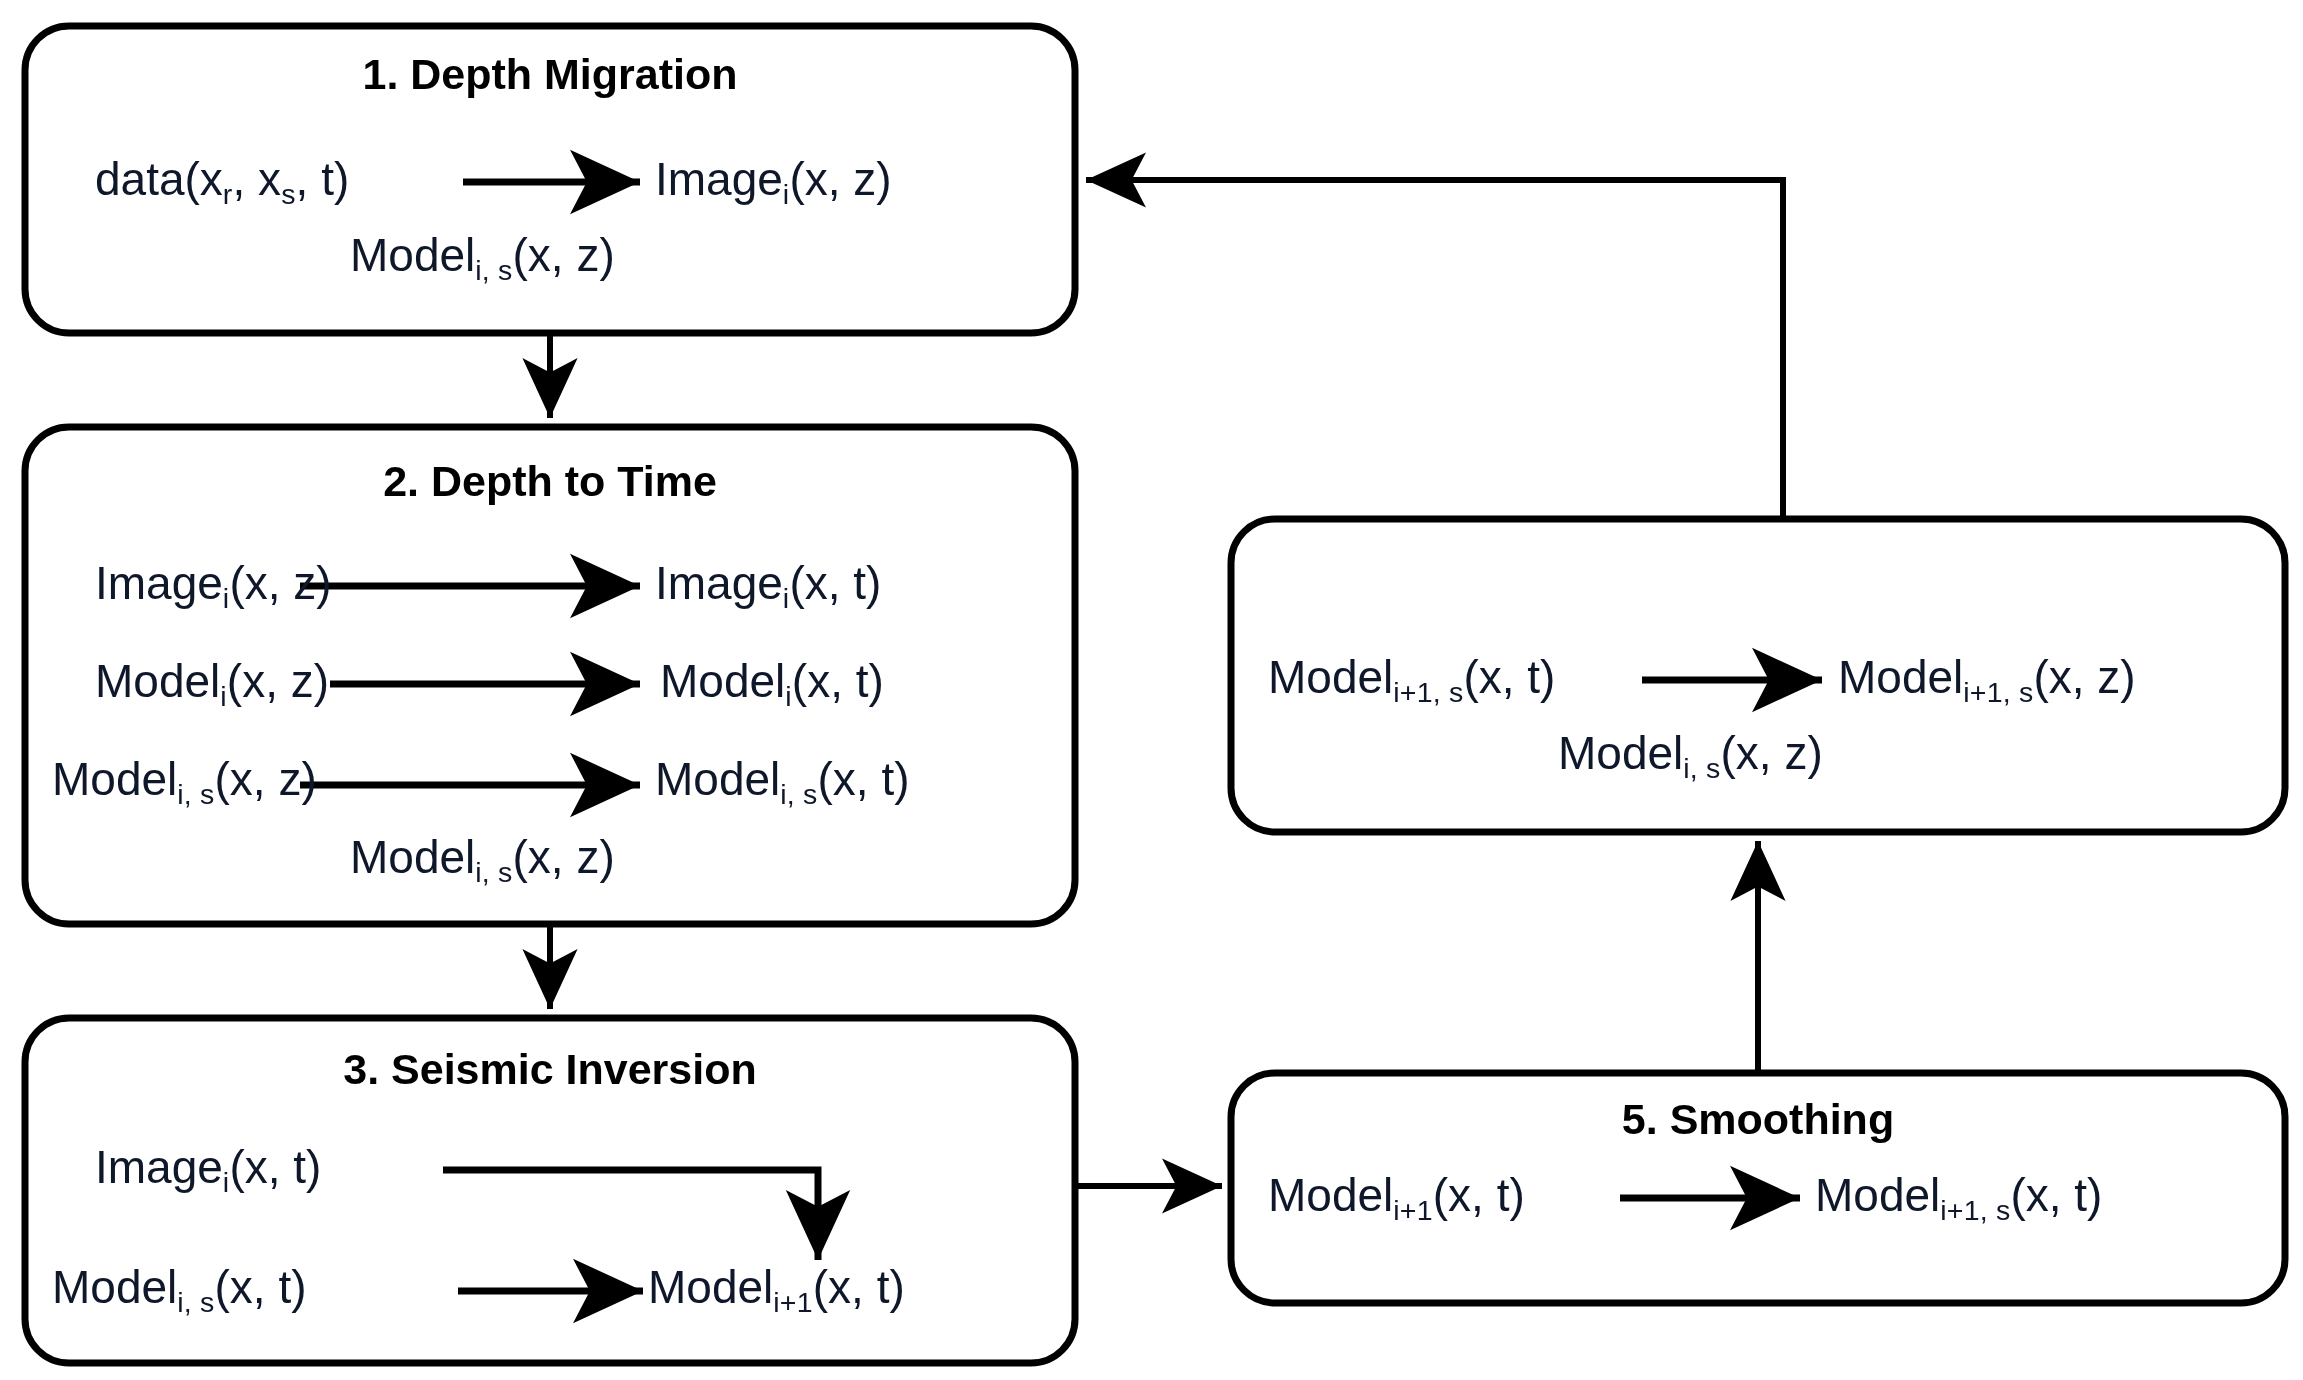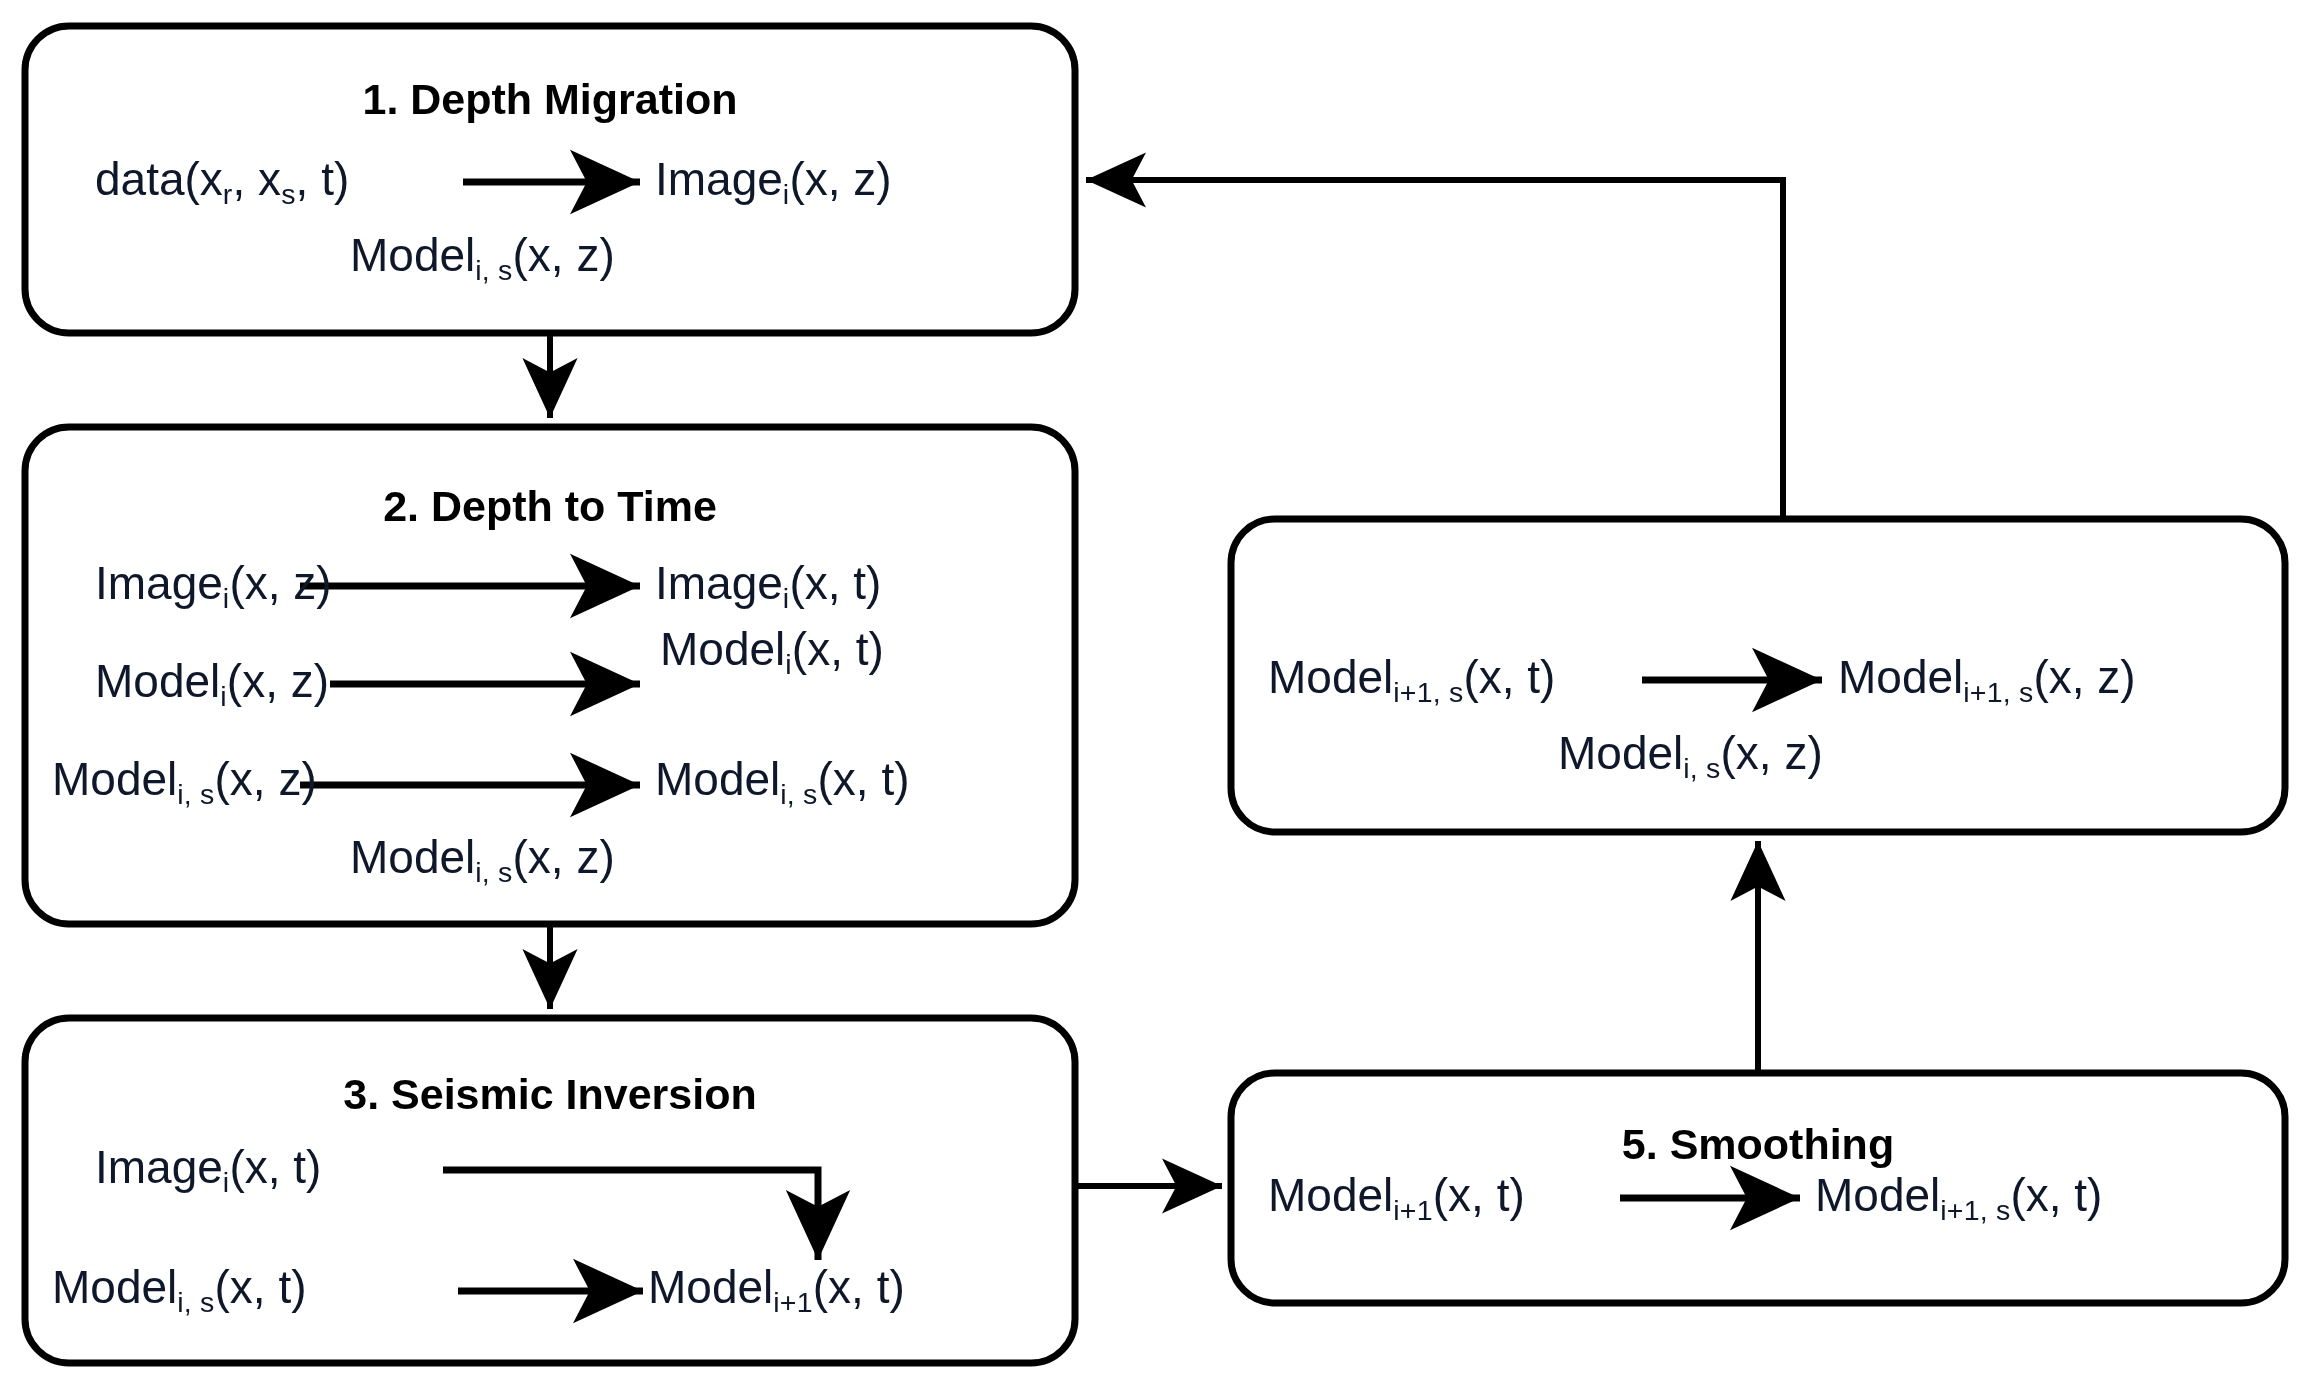--- a/index.html
+++ b/index.html
@@ -44,21 +44,20 @@
   .arrowhead {
     fill: #000000;
   }
   .box-title {
     position: absolute;
     text-align: center;
     font-weight: bold;
     font-family: "Liberation Sans", sans-serif;
     color: #000000;
     white-space: nowrap;
-    margin-top: 25px;
   }
   .formula {
     position: absolute;
     font-family: "Liberation Sans", sans-serif;
     color: #0f172a;
     white-space: nowrap;
     font-weight: normal;
   }
   .formula sub {
     font-size: 0.62em;
@@ -131,21 +130,21 @@
   <div class="formula" style="left:95px; top:556px; font-size:46px;">
     <span>Image</span><sub>i</sub><span>(x, z)</span>
   </div>
   <div class="formula" style="left:655px; top:556px; font-size:46px;">
     <span>Image</span><sub>i</sub><span>(x, t)</span>
   </div>
 
   <div class="formula" style="left:95px; top:654px; font-size:46px;">
     <span>Model</span><sub>i</sub><span>(x, z)</span>
   </div>
-  <div class="formula" style="left:660px; top:622px; font-size:46px;">
+  <div class="formula" style="left:660px; top:654px; font-size:46px;">
     <span>Model</span><sub>i</sub><span>(x, t)</span>
   </div>
 
   <div class="formula" style="left:52px; top:752px; font-size:46px;">
     <span>Model</span><sub>i, s</sub><span>(x, z)</span>
   </div>
   <div class="formula" style="left:655px; top:752px; font-size:46px;">
     <span>Model</span><sub>i, s</sub><span>(x, t)</span>
   </div>
 

